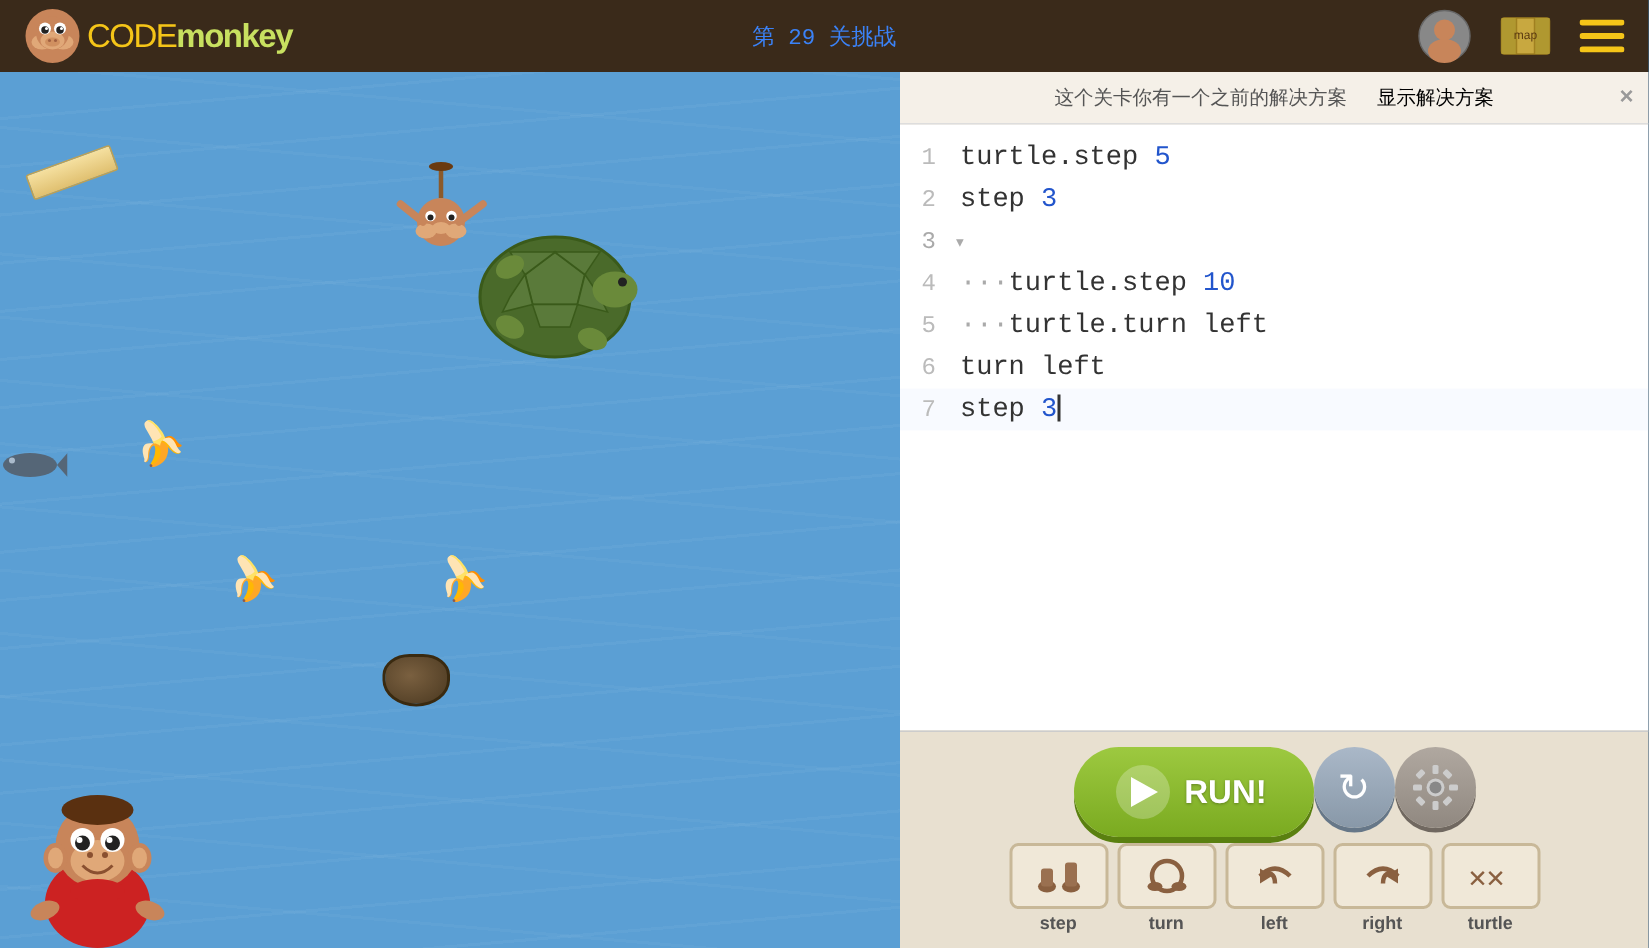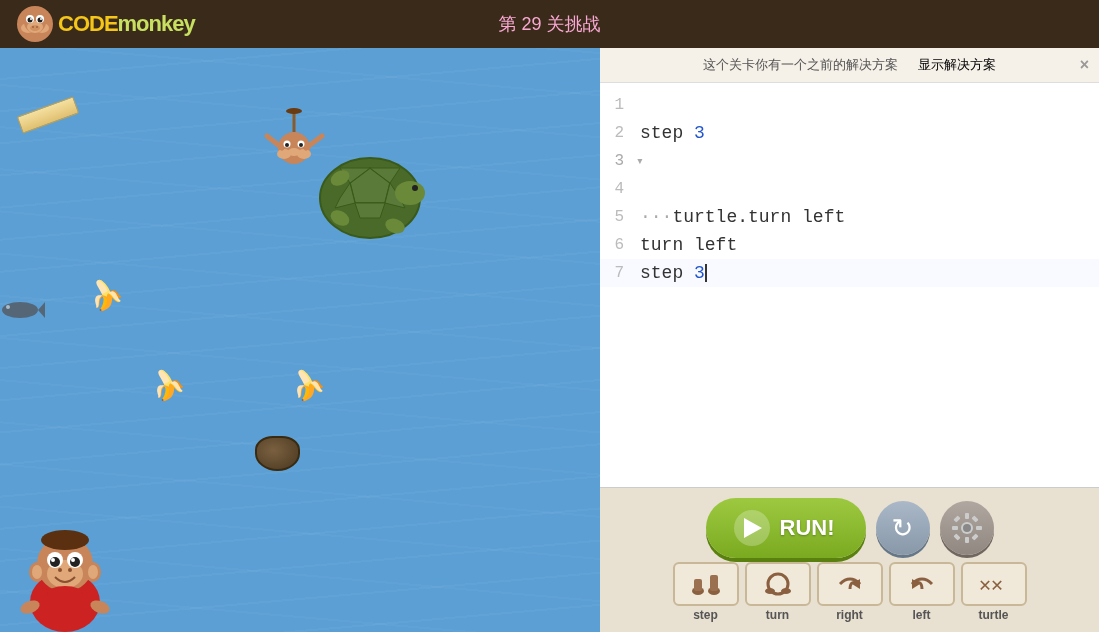--- a/index.html
+++ b/index.html
@@ -27,23 +27,23 @@
       font-weight: bold;
       color: #f5c518;
       font-family: Arial Black, sans-serif;
       letter-spacing: -1px;
     }
 
     #level-title {
       position: absolute;
       left: 50%;
       transform: translateX(-50%);
-      color: #f9a8d4;
-      font-size: 18px;
-      font-family: Liberation Sans, sans-serif;
+      color: #3b82f6;
+      font-size: 15px;
+      font-family: Liberation Mono, monospace;
       font-weight: normal;
     }
 
     #header-icons {
       display: flex;
       align-items: center;
       gap: 18px;
     }
 
     
@@ -182,22 +182,21 @@
       display: flex;
       flex-direction: column;
       align-items: center;
       justify-content: space-around;
       padding: 8px 0;
     }
 
     
     #run-row {
       display: flex;
-      align-items: center;
-      gap: 10px;
+      align-items: flex-start;
       padding: 0 10px;
     }
 
     #run-button {
       background: linear-gradient(180deg, #9dc940 0%, #7aaa20 100%);
       border: none;
       border-radius: 30px;
       padding: 12px 28px;
       display: flex;
       align-items: center;
@@ -340,27 +339,50 @@
       <circle cx="24" cy="14" r="4" fill="white"></circle>
       <circle cx="14" cy="15" r="2.5" fill="#222"></circle>
       <circle cx="24" cy="15" r="2.5" fill="#222"></circle>
       <circle cx="15" cy="14" r="1" fill="white"></circle>
       <circle cx="25" cy="14" r="1" fill="white"></circle>
       <ellipse cx="19" cy="23" rx="5" ry="3" fill="#d09060"></ellipse>
       <circle cx="17" cy="22" r="1" fill="#a06040"></circle>
       <circle cx="21" cy="22" r="1" fill="#a06040"></circle>
     </svg>
     <div style="display:flex;align-items:baseline;">
-      <span class="logo-text" style="color:#f5c518;font-size:22px;font-weight:700;font-family:Arial Black,sans-serif;">CODE</span>
+      <span class="logo-text" style="color:#f5c518;font-size:22px;font-weight:400;font-family:Arial Black,sans-serif;">CODE</span>
       <span class="logo-text" style="color:#c8e060;font-size:22px;font-weight:900;font-family:Arial Black,sans-serif;">monkey</span>
     </div>
   </div>
 
   <div id="level-title">第 29 关挑战</div>
 
+  <div id="header-icons">
+
+    <svg width="36" height="36" viewBox="0 0 36 36">
+      <circle cx="18" cy="18" r="17" fill="#888" stroke="#666" stroke-width="1"></circle>
+      <circle cx="18" cy="14" r="7" fill="#c8855a"></circle>
+      <ellipse cx="18" cy="28" rx="11" ry="8" fill="#c8855a"></ellipse>
+    </svg>
+
+    <svg width="36" height="36" viewBox="0 0 36 36">
+      <rect x="2" y="6" width="32" height="24" rx="2" fill="#c8a840" stroke="#a08020" stroke-width="1"></rect>
+      <rect x="2" y="6" width="10" height="24" fill="#b09830"></rect>
+      <rect x="24" y="6" width="10" height="24" fill="#b09830"></rect>
+      <line x1="12" y1="6" x2="12" y2="30" stroke="#a08020" stroke-width="1"></line>
+      <line x1="24" y1="6" x2="24" y2="30" stroke="#a08020" stroke-width="1"></line>
+      <text x="18" y="20" fill="#5a3a10" font-size="8" text-anchor="middle" font-family="Arial">map</text>
+    </svg>
+
+    <svg width="30" height="22" viewBox="0 0 30 22">
+      <rect y="0" width="30" height="4" rx="2" fill="#f5c518"></rect>
+      <rect y="9" width="30" height="4" rx="2" fill="#f5c518"></rect>
+      <rect y="18" width="30" height="4" rx="2" fill="#f5c518"></rect>
+    </svg>
+  </div>
 </div>
 
 <div id="main">
 
   <div id="game-area">
 
     <div class="game-obj ruler" style="top:58px;left:18px;"></div>
 
     <div class="game-obj" style="top:58px;left:262px;">
       <svg width="65" height="60" viewBox="0 0 65 60">
@@ -463,34 +485,36 @@
     <div id="notification-bar">
       <span>这个关卡你有一个之前的解决方案</span>
       <a href="#" class="show-solution-link">显示解决方案</a>
       <span id="notification-close">×</span>
     </div>
 
     <div id="code-editor">
 
       <div class="code-line">
         <span class="line-num">1</span>
+        <span class="line-content"><span class="kw-dark">turtle.step </span><span class="num-blue">5</span></span>
       </div>
 
       <div class="code-line">
         <span class="line-num">2</span>
         <span class="line-content"><span class="kw-dark">step </span><span class="num-blue">3</span></span>
       </div>
 
       <div class="code-line">
         <span class="line-num" style="color:#aaa;">3</span>
         <span style="color:#aaa;font-size:13px;margin-right:2px;">▾</span>
       </div>
 
       <div class="code-line">
         <span class="line-num">4</span>
+        <span class="line-content"><span class="dots">···</span><span class="kw-dark">turtle.step </span><span class="num-blue">10</span></span>
       </div>
 
       <div class="code-line">
         <span class="line-num">5</span>
         <span class="line-content"><span class="dots">···</span><span class="kw-dark">turtle.turn left</span></span>
       </div>
 
       <div class="code-line">
         <span class="line-num">6</span>
         <span class="line-content"><span class="kw-dark">turn left</span></span>
@@ -555,35 +579,35 @@
               <ellipse cx="12" cy="22" rx="5" ry="3" fill="#8a6040"></ellipse>
               <ellipse cx="28" cy="22" rx="5" ry="3" fill="#8a6040"></ellipse>
             </svg>
           </div>
           <span class="cmd-label">turn</span>
         </div>
 
         <div class="cmd-block">
           <div class="cmd-icon-box">
             <svg width="40" height="30" viewBox="0 0 40 30">
+              <path d="M 30 15 Q 20 5 10 15 Q 20 10 20 20" stroke="#8a6040" stroke-width="3" fill="none"></path>
+              <polygon points="10,10 10,20 18,15" fill="#8a6040"></polygon>
+            </svg>
+          </div>
+          <span class="cmd-label">left</span>
+        </div>
+
+        <div class="cmd-block">
+          <div class="cmd-icon-box">
+            <svg width="40" height="30" viewBox="0 0 40 30">
               <path d="M 10 15 Q 20 5 30 15 Q 20 10 20 20" stroke="#8a6040" stroke-width="3" fill="none"></path>
               <polygon points="30,10 30,20 22,15" fill="#8a6040"></polygon>
             </svg>
           </div>
           <span class="cmd-label">right</span>
-        </div>
-
-        <div class="cmd-block">
-          <div class="cmd-icon-box">
-            <svg width="40" height="30" viewBox="0 0 40 30">
-              <path d="M 30 15 Q 20 5 10 15 Q 20 10 20 20" stroke="#8a6040" stroke-width="3" fill="none"></path>
-              <polygon points="10,10 10,20 18,15" fill="#8a6040"></polygon>
-            </svg>
-          </div>
-          <span class="cmd-label">left</span>
         </div>
 
 
         <div class="cmd-block">
           <div class="cmd-icon-box">
             <svg width="40" height="30" viewBox="0 0 40 30">
               <text x="5" y="22" font-size="20" fill="#8a6040" font-family="monospace">✕✕</text>
             </svg>
           </div>
           <span class="cmd-label">turtle</span>

